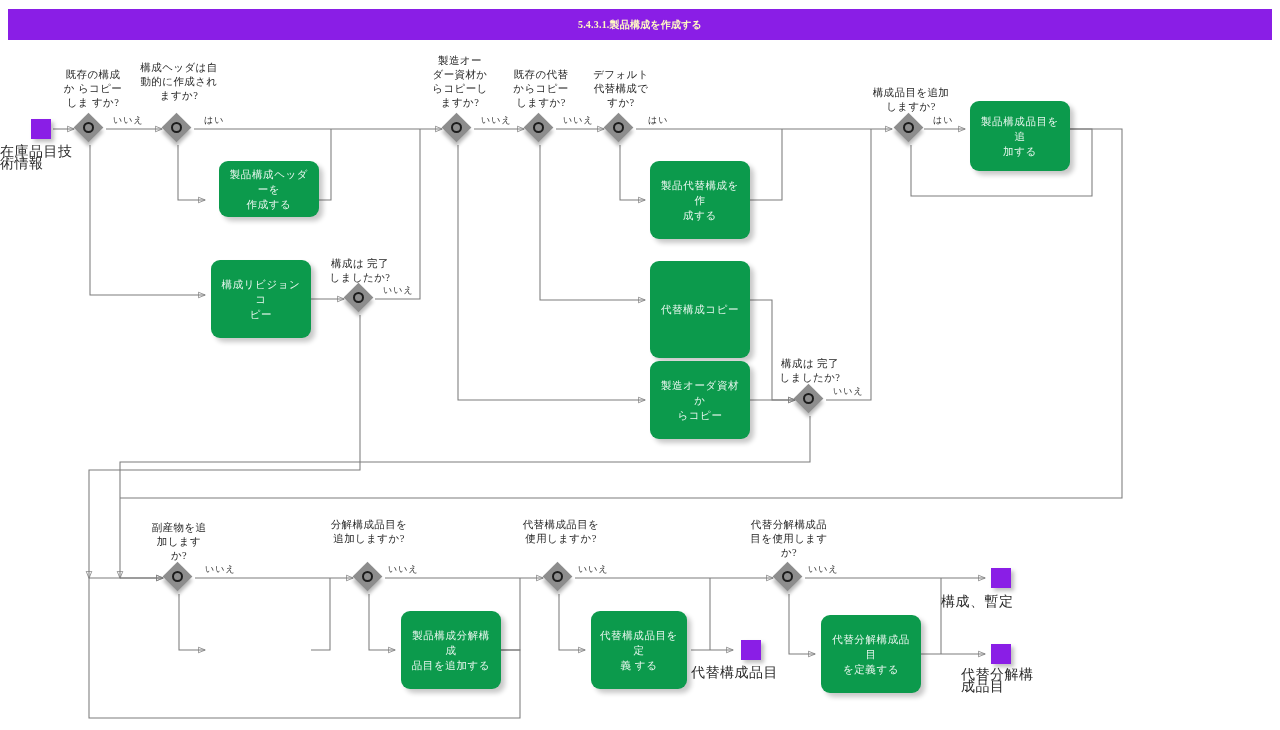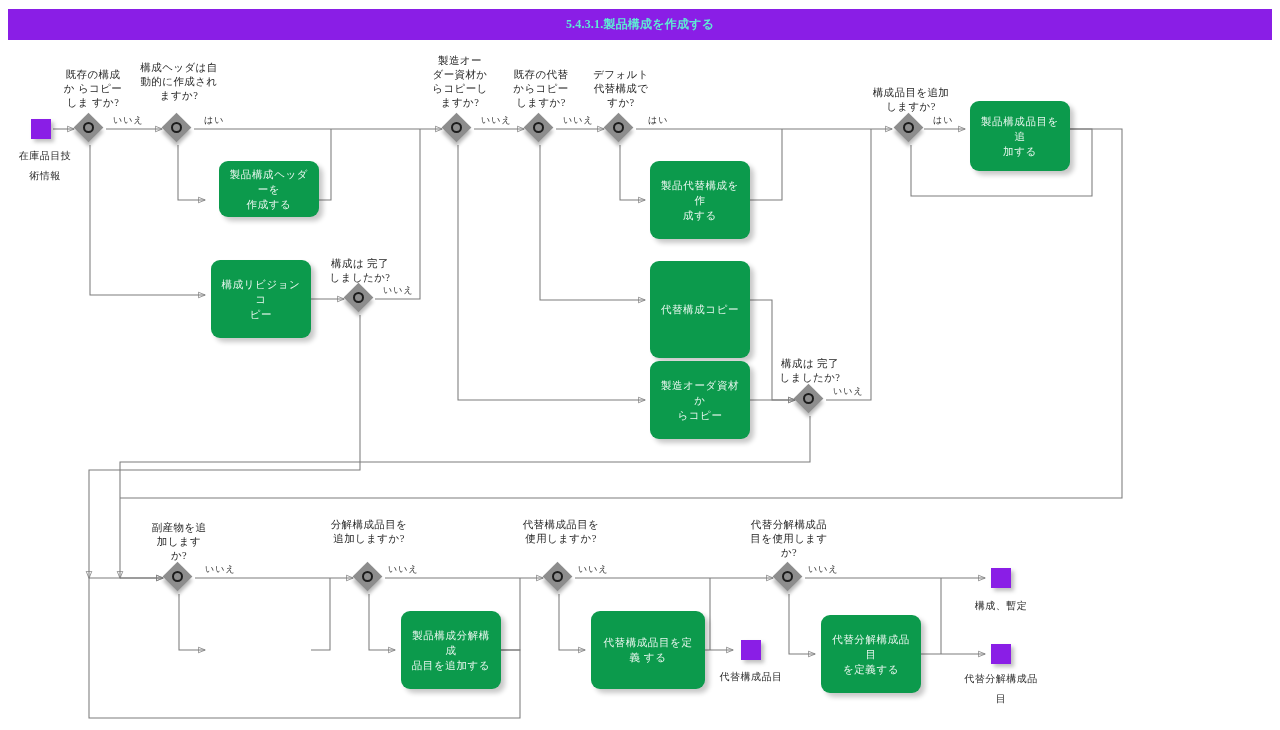--- a/index.html
+++ b/index.html
@@ -5,21 +5,21 @@
   html,body{margin:0;padding:0;background:#ffffff;}
   body{width:1280px;height:730px;font-family:"Liberation Serif","DejaVu Serif",serif;}
   #root{position:relative;width:1280px;height:730px;overflow:hidden;background:#fff;}
 
   
   .titlebar{
     position:absolute;left:8px;top:9px;width:1264px;height:31px;
     background:#8a1ee6;display:flex;align-items:center;justify-content:center;
   }
   .titlebar .tt{
-    color:#5eead4;font-weight:bold;font-size:12px;letter-spacing:.2px;
+    color:#fef9c3;font-weight:bold;font-size:10px;letter-spacing:.2px;
     font-family:"Liberation Serif","DejaVu Serif",serif;white-space:nowrap;
   }
 
   
   #wires{position:absolute;left:0;top:0;width:1280px;height:730px;}
   #wires path,#wires line{fill:none;stroke:#7c7c7c;stroke-width:1.05px;}
 
   
   .node{position:absolute;}
 
@@ -29,22 +29,22 @@
     display:flex;align-items:center;justify-content:center;text-align:center;
     color:#e9f7ef;font-size:10.5px;line-height:15px;letter-spacing:.6px;
     padding:4px 8px;box-sizing:border-box;
   }
 
   .term{
     width:20px;height:20px;background:#8a1ee6;
     box-shadow:3px 3px 4px rgba(0,0,0,.25);
   }
   .termlbl{
-    position:absolute;text-align:center;color:#2a2a2a;font-size:10px;
-    line-height:20px;letter-spacing:.5px;white-space:nowrap;
+    position:absolute;color:#2a2a2a;font-size:14px;
+    line-height:12px;letter-spacing:.5px;white-space:nowrap;
   }
 
   
   .gw{width:30px;height:30px;}
   .gw .dia{
     position:absolute;left:3px;top:3px;width:21px;height:21px;
     background:#8d8d8d;transform:rotate(45deg);
     box-shadow:3px 3px 4px rgba(0,0,0,.28);
   }
   .gw .ring{
@@ -278,21 +278,21 @@
 
   <div class="node proc" style="left:970px;top:101px;width:100px;height:70px;">
     <span>製品構成品目を追<br>加する</span>
   </div>
 
 
   <div class="node proc" style="left:401px;top:611px;width:100px;height:78px;">
     <span>製品構成分解構成<br>品目を追加する</span>
   </div>
 
-  <div class="node proc" style="left:591px;top:611px;width:114px;height:78px;">
+  <div class="node proc" style="left:591px;top:611px;width:96px;height:78px;">
     <span>代替構成品目を定<br>義 する</span>
   </div>
 
   <div class="node proc" style="left:821px;top:615px;width:100px;height:78px;">
     <span>代替分解構成品目<br>を定義する</span>
   </div>
 
 </div>
 
 </body></html>

